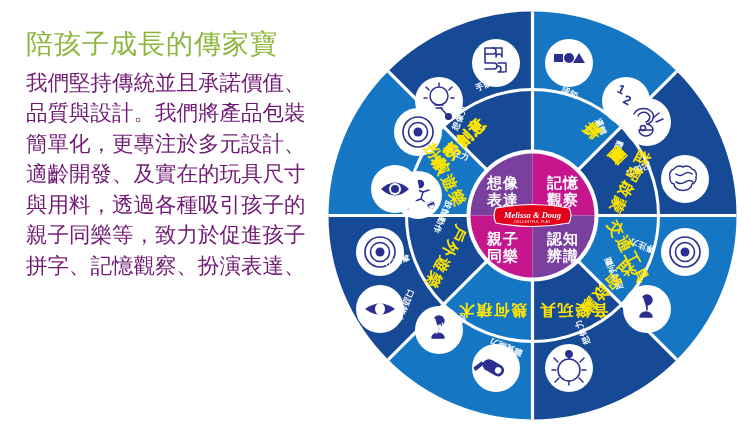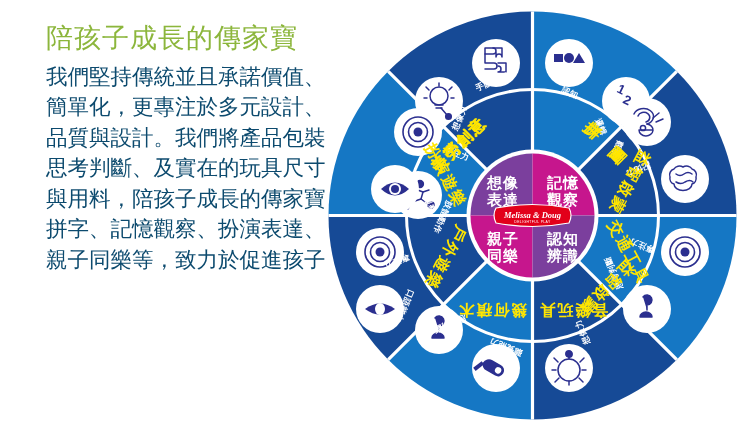--- a/index.html
+++ b/index.html
@@ -5,29 +5,29 @@
   html,body{margin:0;padding:0;}
   body{
     width:750px;height:430px;
     background:#ffffff;
     font-family:"Liberation Sans","DejaVu Sans",sans-serif;
     overflow:hidden;
     position:relative;
   }
   
   #left-panel{
-    position:absolute;left:26px;top:24px;width:330px;height:380px;margin-left:20px;
+    position:absolute;left:26px;top:30px;width:330px;height:380px;
   }
   #brand-title{
     font-size:27px;line-height:1.1;font-weight:400;
     color:#8cb63c;letter-spacing:1px;white-space:nowrap;
     margin:0 0 8px 0;
   }
   #brand-body{
-    font-size:21.5px;line-height:1.42;color:#0c4a6e;
+    font-size:21.5px;line-height:1.42;color:#701a75;
     letter-spacing:0px;margin:0;
     width:330px;
   }
   #brand-body span{display:block;white-space:nowrap;}
 
   
   #wheel-wrap{
     position:absolute;left:325px;top:8px;width:415px;height:415px;
   }
   #wheel-svg{display:block;width:415px;height:415px;}
@@ -56,26 +56,26 @@
   .icon-glyph{stroke:#2b2f8f;fill:none;stroke-width:1.5;stroke-linecap:round;stroke-linejoin:round;}
   .icon-fill{fill:#2b2f8f;}
 </style>
 </head>
 <body>
 
 <div id="left-panel">
   <h1 id="brand-title">陪孩子成長的傳家寶</h1>
   <p id="brand-body">
     <span>我們堅持傳統並且承諾價值、</span>
+    <span>品質與設計。我們將產品包裝</span>
     <span>簡單化，更專注於多元設計、</span>
-    <span>品質與設計。我們將產品包裝</span>
-    <span>思考判斷、及實在的玩具尺寸</span>
-    <span>與用料，陪孩子成長的傳家寶</span>
+    <span>適齡開發、及實在的玩具尺寸</span>
+    <span>與用料，透過各種吸引孩子的</span>
+    <span>親子同樂等，致力於促進孩子</span>
     <span>拼字、記憶觀察、扮演表達、</span>
-    <span>親子同樂等，致力於促進孩子</span>
   </p>
 </div>
 
 <div id="wheel-wrap">
 <svg id="wheel-svg" viewBox="0 0 415 415">
   <defs>
 
     <clipPath id="coreClip">
           <circle cx="207.5" cy="207.5" r="62"></circle>
         </clipPath>

